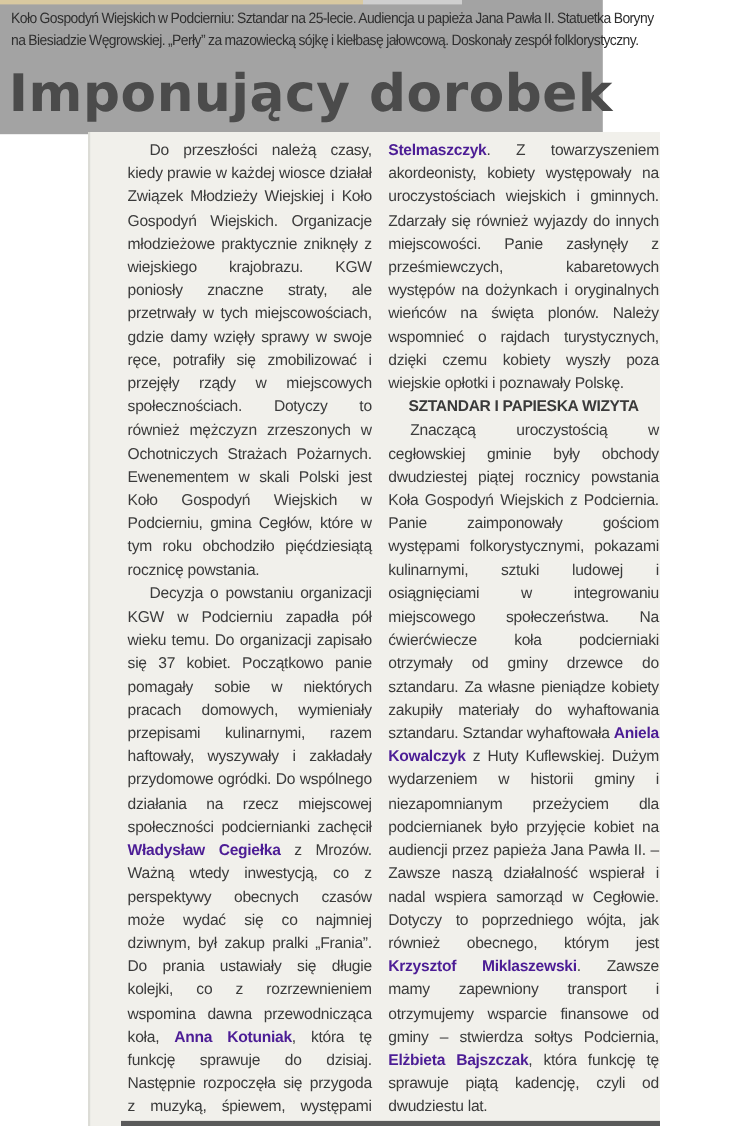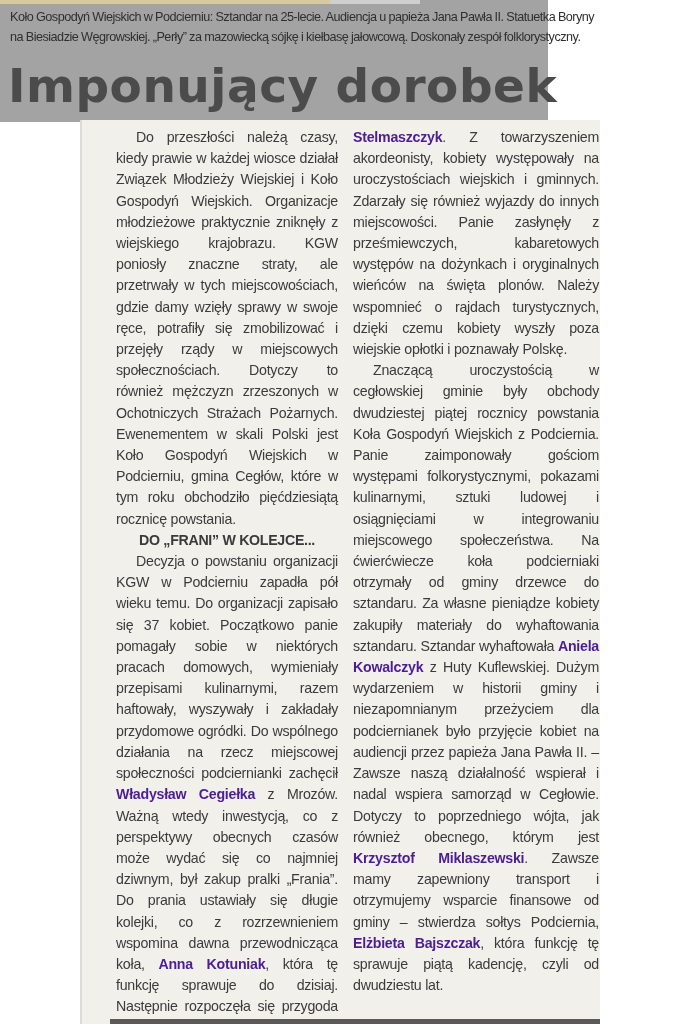--- a/index.html
+++ b/index.html
@@ -79,22 +79,22 @@
     <div>na Biesiadzie Węgrowskiej. „Perły” za mazowiecką sójkę i kiełbasę jałowcową. Doskonały zespół folklorystyczny.</div>
   </div>
   <div class="title">Imponujący dorobek</div>
 </div>
 
 <div class="paper"></div>
 <div class="paper-left-edge"></div>
 
 <div class="col col-left">
   <p>Do przeszłości należą czasy, kiedy prawie w każdej wiosce działał Związek Młodzieży Wiejskiej i Koło Gospodyń Wiejskich. Organizacje młodzieżowe praktycznie zniknęły z wiejskiego krajobrazu. KGW poniosły znaczne straty, ale przetrwały w tych miejscowościach, gdzie damy wzięły sprawy w swoje ręce, potrafiły się zmobilizować i przejęły rządy w miejscowych społecznościach. Dotyczy to również mężczyzn zrzeszonych w Ochotniczych Strażach Pożarnych. Ewenementem w skali Polski jest Koło Gospodyń Wiejskich w Podcierniu, gmina Cegłów, które w tym roku obchodziło pięćdziesiątą rocznicę powstania.</p>
-  <h3>DO „FRANI” W KOLEJCE...</h3>
   <p><span>Decyzja o powstaniu organizacji KGW w Podcierniu zapadła pół wieku temu. Do organizacji zapisało się 37 kobiet. Początkowo panie pomagały sobie w niektórych pracach domowych, wymieniały przepisami kulinarnymi, razem haftowały, wyszywały i zakładały przydomowe ogródki. Do wspólnego działania na rzecz miejscowej społeczności podciernianki zachęcił </span><b>Władysław Cegiełka</b><span> z Mrozów. Ważną wtedy inwestycją, co z perspektywy obecnych czasów może wydać się co najmniej dziwnym, był zakup pralki „Frania”. Do prania ustawiały się długie kolejki, co z rozrzewnieniem wspomina dawna przewodnicząca koła, </span><b>Anna Kotuniak</b><span>, która tę funkcję sprawuje do dzisiaj. Następnie rozpoczęła się przygoda z muzyką, śpiewem, występami artystycznymi i kabaretem. Decydującą rolę w realizacji tego przedsięwzięcia odegrał ówczesny organista, </span></p>
 </div>
 
 <div class="col col-right">
   <p class="cont"><b>Stelmaszczyk</b><span>. Z towarzyszeniem akordeonisty, kobiety występowały na uroczystościach wiejskich i gminnych. Zdarzały się również wyjazdy do innych miejscowości. Panie zasłynęły z prześmiewczych, kabaretowych występów na dożynkach i oryginalnych wieńców na święta plonów. Należy wspomnieć o rajdach turystycznych, dzięki czemu kobiety wyszły poza wiejskie opłotki i poznawały Polskę.</span></p>
+  <h3>SZTANDAR I PAPIESKA WIZYTA</h3>
   <p><span>Znaczącą uroczystością w cegłowskiej gminie były obchody dwudziestej piątej rocznicy powstania Koła Gospodyń Wiejskich z Podciernia. Panie zaimponowały gościom występami folkorystycznymi, pokazami kulinarnymi, sztuki ludowej i osiągnięciami w integrowaniu miejscowego społeczeństwa. Na ćwierćwiecze koła podcierniaki otrzymały od gminy drzewce do sztandaru. Za własne pieniądze kobiety zakupiły materiały do wyhaftowania sztandaru. Sztandar wyhaftowała </span><b>Aniela Kowalczyk</b><span> z Huty Kuflewskiej. Dużym wydarzeniem w historii gminy i niezapomnianym przeżyciem dla podciernianek było przyjęcie kobiet na audiencji przez papieża Jana Pawła II. – Zawsze naszą działalność wspierał i nadal wspiera samorząd w Cegłowie. Dotyczy to poprzedniego wójta, jak również obecnego, którym jest </span><b>Krzysztof Miklaszewski</b><span>. Zawsze mamy zapewniony transport i otrzymujemy wsparcie finansowe od gminy – stwierdza sołtys Podciernia, </span><b>Elżbieta Bajszczak</b><span>, która funkcję tę sprawuje piątą kadencję, czyli od dwudziestu lat.</span></p>
 </div>
 
 <div class="bottom-rule"></div>
 
 </body></html>

